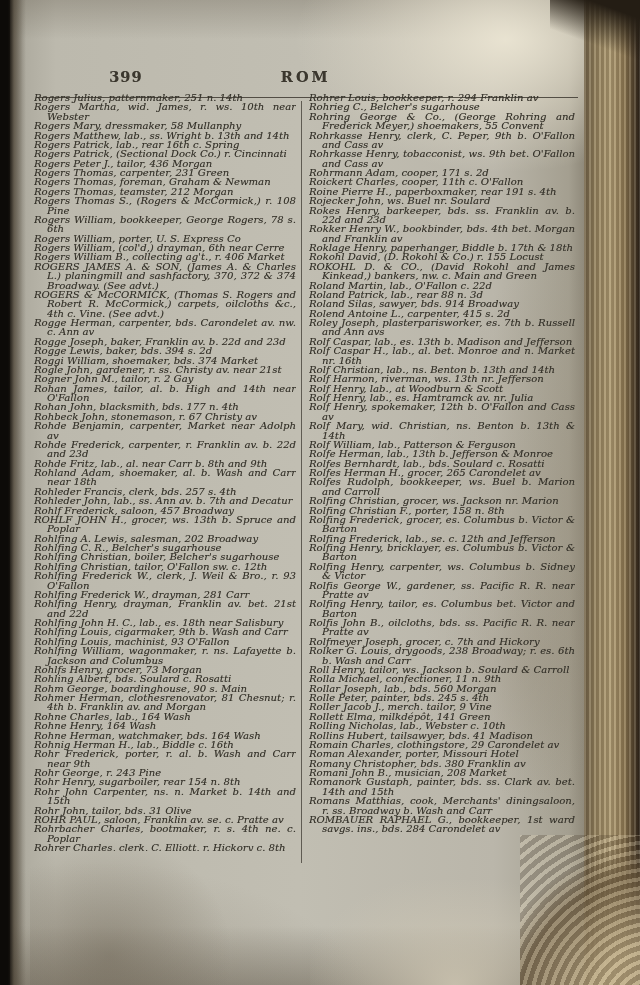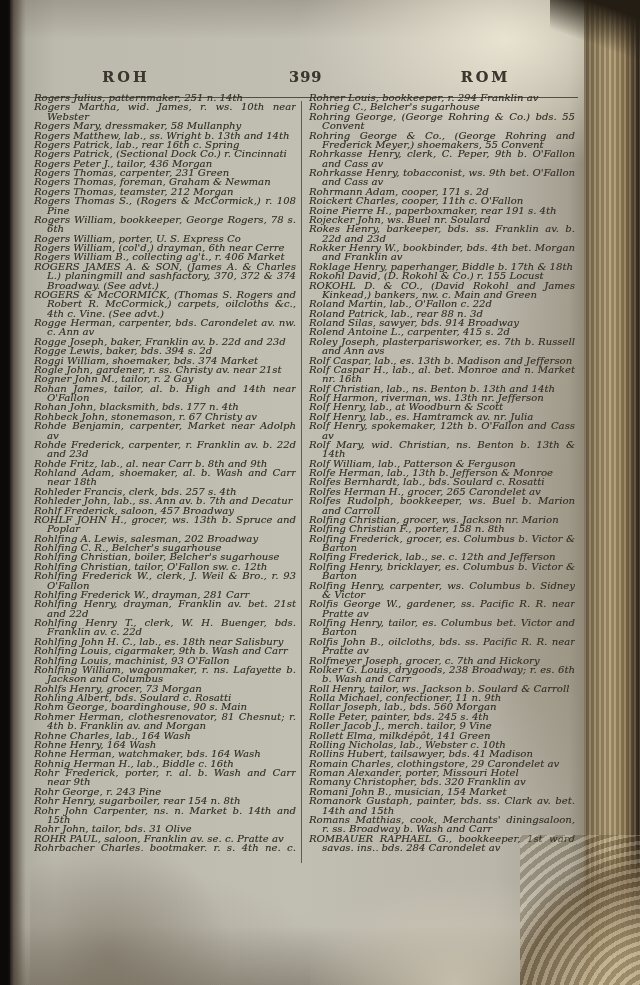--- a/index.html
+++ b/index.html
@@ -84,21 +84,20 @@
 <body>
 
 <div class="photo">
   <div class="paper">
     <div class="stain-a"></div>
     <div class="stain-b"></div>
     <div class="stain-c"></div>
 
     <div class="print">
       <div class="page-header">
-        <span class="rh">ROH</span>
         <span class="pn">399</span>
         <span class="rh">ROM</span>
       </div>
       <div class="header-rule"></div>
       <div class="col-divider"></div>
 
       <div class="col col-left">
           <div class="entry">Rogers Julius, patternmaker, 251 n. 14th</div>
           <div class="entry">Rogers Martha, wid. James, r. ws. 10th near Webster</div>
           <div class="entry">Rogers Mary, dressmaker, 58 Mullanphy</div>
@@ -133,21 +132,20 @@
           <div class="entry">Rohleder John, lab., ss. Ann av. b. 7th and Decatur</div>
           <div class="entry">Rohlf Frederick, saloon, 457 Broadway</div>
           <div class="entry">ROHLF JOHN H., grocer, ws. 13th b. Spruce and Poplar</div>
           <div class="entry">Rohlfing A. Lewis, salesman, 202 Broadway</div>
           <div class="entry">Rohlfing C. R., Belcher's sugarhouse</div>
           <div class="entry">Rohlfing Christian, boiler, Belcher's sugarhouse</div>
           <div class="entry">Rohlfing Christian, tailor, O'Fallon sw. c. 12th</div>
           <div class="entry">Rohlfing Frederick W., clerk, J. Weil &amp; Bro., r. 93 O'Fallon</div>
           <div class="entry">Rohlfing Frederick W., drayman, 281 Carr</div>
           <div class="entry">Rohlfing Henry, drayman, Franklin av. bet. 21st and 22d</div>
-          <div class="entry">Rohlfing Henry T., clerk, W. H. Buenger, bds. Franklin av. c. 22d</div>
           <div class="entry">Rohlfing John H. C., lab., es. 18th near Salisbury</div>
           <div class="entry">Rohlfing Louis, cigarmaker, 9th b. Wash and Carr</div>
           <div class="entry">Rohlfing Louis, machinist, 93 O'Fallon</div>
           <div class="entry">Rohlfing William, wagonmaker, r. ns. Lafayette b. Jackson and Columbus</div>
           <div class="entry">Rohlfs Henry, grocer, 73 Morgan</div>
           <div class="entry">Rohling Albert, bds. Soulard c. Rosatti</div>
           <div class="entry">Rohm George, boardinghouse, 90 s. Main</div>
           <div class="entry">Rohmer Herman, clothesrenovator, 81 Chesnut; r. 4th b. Franklin av. and Morgan</div>
           <div class="entry">Rohne Charles, lab., 164 Wash</div>
           <div class="entry">Rohne Henry, 164 Wash</div>
@@ -158,21 +156,20 @@
           <div class="entry">Rohr Henry, sugarboiler, rear 154 n. 8th</div>
           <div class="entry">Rohr John Carpenter, ns. n. Market b. 14th and 15th</div>
           <div class="entry">Rohr John, tailor, bds. 31 Olive</div>
           <div class="entry">ROHR PAUL, saloon, Franklin av. se. c. Pratte av</div>
           <div class="entry">Rohrbacher Charles, bootmaker, r. s. 4th ne. c. Poplar</div>
           <div class="entry">Rohrer Charles, clerk, C. Elliott, r. Hickory c. 8th</div>
         </div>
       <div class="col col-right">
           <div class="entry">Rohrer Louis, bookkeeper, r. 294 Franklin av</div>
           <div class="entry">Rohrieg C., Belcher's sugarhouse</div>
-          <div class="entry">Rohring George, (George Rohring &amp; Co.) bds. 55 Convent</div>
           <div class="entry">Rohring George &amp; Co., (George Rohring and Frederick Meyer,) shoemakers, 55 Convent</div>
           <div class="entry">Rohrkasse Henry, clerk, C. Peper, 9th b. O'Fallon and Cass av</div>
           <div class="entry">Rohrkasse Henry, tobacconist, ws. 9th bet. O'Fallon and Cass av</div>
           <div class="entry">Rohrmann Adam, cooper, 171 s. 2d</div>
           <div class="entry">Roickert Charles, cooper, 11th c. O'Fallon</div>
           <div class="entry">Roine Pierre H., paperboxmaker, rear 191 s. 4th</div>
           <div class="entry">Rojecker John, ws. Buel nr. Soulard</div>
           <div class="entry">Rokes Henry, barkeeper, bds. ss. Franklin av. b. 22d and 23d</div>
           <div class="entry">Rokker Henry W., bookbinder, bds. 4th bet. Morgan and Franklin av</div>
           <div class="entry">Roklage Henry, paperhanger, Biddle b. 17th &amp; 18th</div>
@@ -210,22 +207,22 @@
           <div class="entry">Roll Henry, tailor, ws. Jackson b. Soulard &amp; Carroll</div>
           <div class="entry">Rolla Michael, confectioner, 11 n. 9th</div>
           <div class="entry">Rollar Joseph, lab., bds. 560 Morgan</div>
           <div class="entry">Rolle Peter, painter, bds. 245 s. 4th</div>
           <div class="entry">Roller Jacob J., merch. tailor, 9 Vine</div>
           <div class="entry">Rollett Elma, milkdépôt, 141 Green</div>
           <div class="entry">Rolling Nicholas, lab., Webster c. 10th</div>
           <div class="entry">Rollins Hubert, tailsawyer, bds. 41 Madison</div>
           <div class="entry">Romain Charles, clothingstore, 29 Carondelet av</div>
           <div class="entry">Roman Alexander, porter, Missouri Hotel</div>
-          <div class="entry">Romany Christopher, bds. 320 Franklin av</div>
-          <div class="entry">Romani John B., musician, 154 Market</div>
+          <div class="entry">Romany Christopher, bds. 380 Franklin av</div>
+          <div class="entry">Romani John B., musician, 208 Market</div>
           <div class="entry">Romanork Gustaph, painter, bds. ss. Clark av. bet. 14th and 15th</div>
           <div class="entry">Romans Matthias, cook, Merchants' diningsaloon, r. ss. Broadway b. Wash and Carr</div>
           <div class="entry">ROMBAUER RAPHAEL G., bookkeeper, 1st ward savgs. ins., bds. 284 Carondelet av</div>
         </div>
     </div>
   </div>
 
   <div class="fore-edge"></div>
   <div class="fore-edge-curl"></div>
   <div class="corner-dark-tr"></div>

